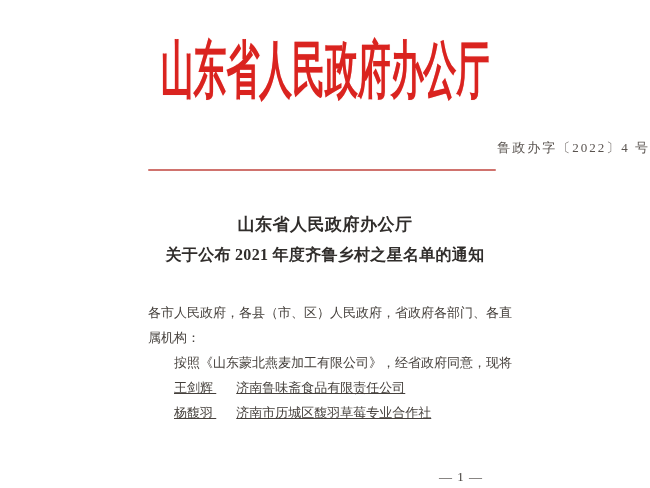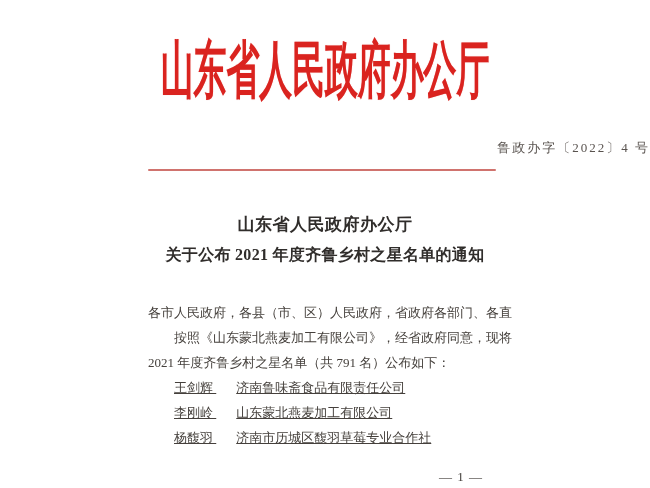--- a/index.html
+++ b/index.html
@@ -105,30 +105,26 @@
 
   <div class="red-divider"></div>
 
   <div class="doc-title">
     <div class="line1">山东省人民政府办公厅</div>
     <div class="line2">关于公布 2021 年度齐鲁乡村之星名单的通知</div>
   </div>
 
   <div class="doc-body">
     <div class="body-line">各市人民政府，各县（市、区）人民政府，省政府各部门、各直</div>
+    <div class="body-line">属机构：</div>
     <div class="body-line indent">按照《山东蒙北燕麦加工有限公司》，经省政府同意，现将</div>
-    <div class="body-line">2021 年度齐鲁乡村之星名单（共 791 名）公布如下：</div>
 
     <div class="entry">
       <span class="entry-name">王剑辉</span>
       <span class="entry-org">济南鲁味斋食品有限责任公司</span>
-    </div>
-    <div class="entry">
-      <span class="entry-name">李刚岭</span>
-      <span class="entry-org">山东蒙北燕麦加工有限公司</span>
     </div>
     <div class="entry">
       <span class="entry-name">杨馥羽</span>
       <span class="entry-org">济南市历城区馥羽草莓专业合作社</span>
     </div>
   </div>
 
   <div class="page-number">— 1 —</div>
 
 </div>

